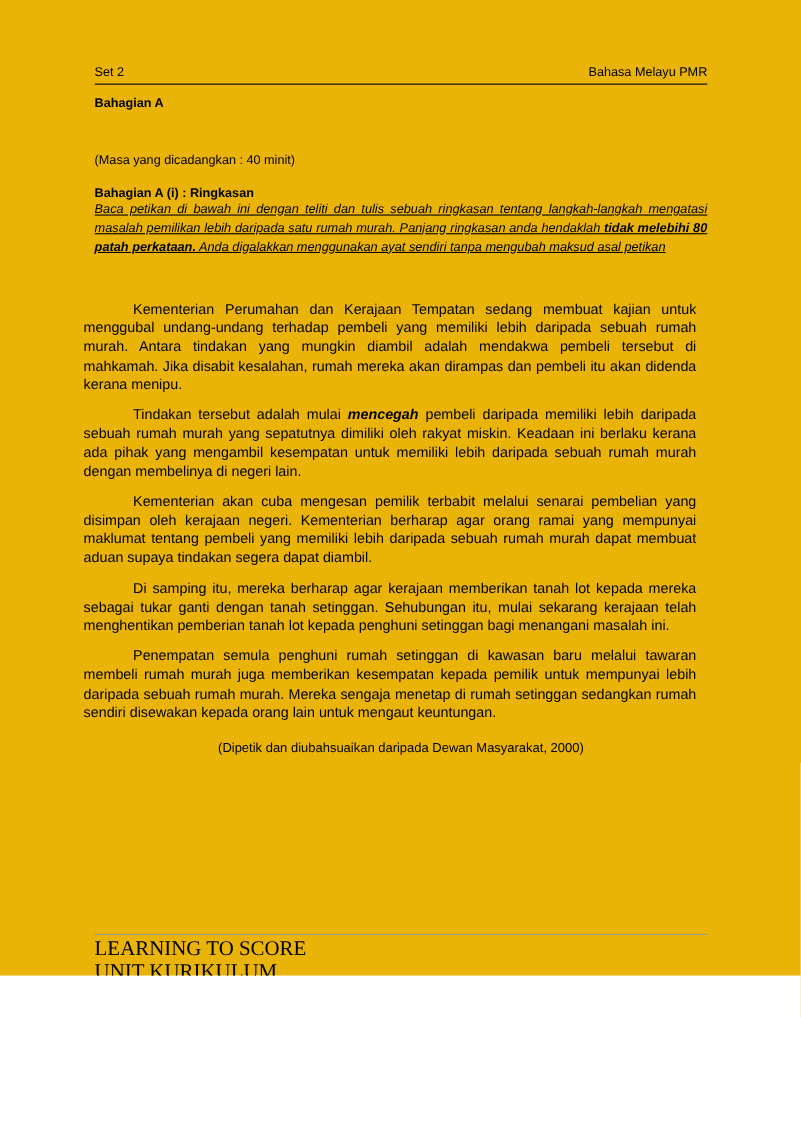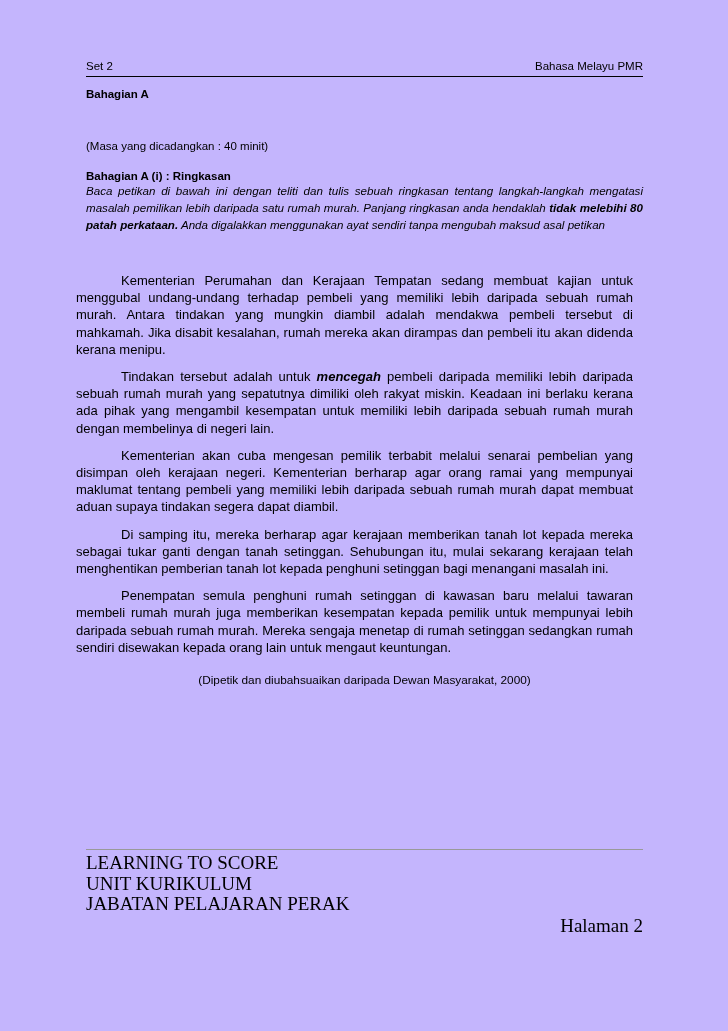--- a/index.html
+++ b/index.html
@@ -9,23 +9,23 @@
     background: #ffffff;
   }
   body {
     font-family: "Liberation Sans", sans-serif;
     color: #000000;
     -webkit-font-smoothing: antialiased;
   }
   .page {
     position: relative;
     width: 728px;
-    height: 1031px;
+    height: 887px;
     margin: 0 auto;
-    background: #c4b5fd;
+    background: #eab308;
     overflow: hidden;
     box-sizing: border-box;
   }
 
   
   .doc-header {
     position: absolute;
     left: 86px;
     top: 59px;
     width: 557px;
@@ -64,20 +64,21 @@
   .instruction {
     position: absolute;
     left: 86px;
     top: 183px;
     width: 557px;
     font-style: italic;
     font-size: 11.6px;
     line-height: 16.8px;
     text-align: justify;
     text-justify: inter-word;
+    text-decoration: underline;
   }
   .instruction b {
     font-weight: bold;
     font-style: italic;
   }
 
   
   .passage {
     position: absolute;
     left: 76px;
@@ -143,21 +144,21 @@
     <div class="title-gap"></div>
     <div class="title-main">Bahagian A (i)  :  Ringkasan</div>
   </div>
 
   <div class="instruction">
     <span>Baca petikan di bawah ini dengan teliti dan tulis sebuah ringkasan tentang langkah-langkah mengatasi masalah pemilikan lebih daripada satu rumah murah.  Panjang ringkasan anda hendaklah </span><b>tidak melebihi  80 patah perkataan.</b><span>   Anda digalakkan menggunakan ayat sendiri tanpa mengubah maksud asal petikan</span>
   </div>
 
   <div class="passage">
     <p>Kementerian Perumahan dan Kerajaan Tempatan sedang membuat kajian untuk menggubal undang-undang terhadap pembeli yang memiliki lebih daripada sebuah rumah murah. Antara tindakan yang mungkin diambil adalah mendakwa pembeli tersebut di mahkamah. Jika disabit kesalahan, rumah mereka akan dirampas dan pembeli itu akan didenda kerana menipu.</p>
-    <p><span>Tindakan tersebut adalah untuk </span><b>mencegah</b><span> pembeli daripada memiliki lebih daripada sebuah rumah murah yang sepatutnya dimiliki oleh rakyat miskin. Keadaan ini berlaku kerana ada pihak yang mengambil kesempatan untuk memiliki lebih daripada sebuah rumah murah dengan membelinya di negeri lain.</span></p>
+    <p><span>Tindakan tersebut adalah mulai </span><b>mencegah</b><span> pembeli daripada memiliki lebih daripada sebuah rumah murah yang sepatutnya dimiliki oleh rakyat miskin. Keadaan ini berlaku kerana ada pihak yang mengambil kesempatan untuk memiliki lebih daripada sebuah rumah murah dengan membelinya di negeri lain.</span></p>
     <p>Kementerian akan cuba mengesan pemilik terbabit melalui senarai pembelian yang disimpan oleh kerajaan negeri. Kementerian berharap agar orang ramai yang mempunyai maklumat tentang pembeli yang memiliki lebih daripada sebuah rumah murah dapat membuat aduan supaya tindakan segera dapat diambil.</p>
     <p>Di samping itu, mereka berharap agar kerajaan memberikan tanah lot kepada mereka sebagai tukar ganti dengan tanah setinggan. Sehubungan itu, mulai sekarang kerajaan telah menghentikan pemberian tanah lot kepada penghuni setinggan bagi menangani masalah ini.</p>
     <p>Penempatan semula penghuni rumah setinggan di kawasan baru melalui tawaran membeli rumah murah juga memberikan kesempatan kepada pemilik untuk mempunyai lebih daripada sebuah rumah murah. Mereka sengaja menetap di rumah setinggan sedangkan rumah sendiri disewakan kepada orang lain untuk mengaut keuntungan.</p>
   </div>
 
   <div class="attribution">(Dipetik dan diubahsuaikan daripada Dewan Masyarakat, 2000)</div>
 
   <div class="doc-footer">
     <div class="footer-lines">
       <div>LEARNING TO SCORE</div>

